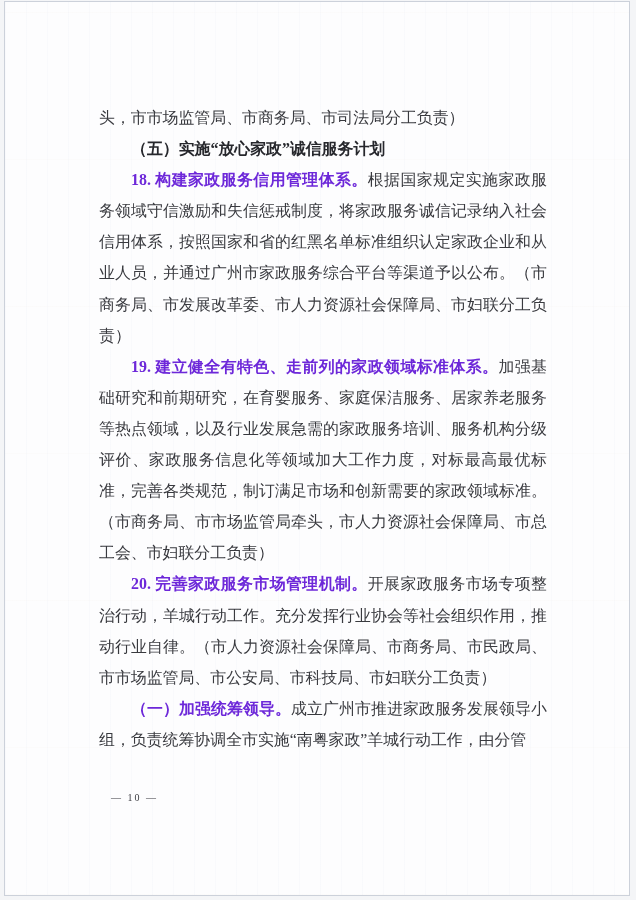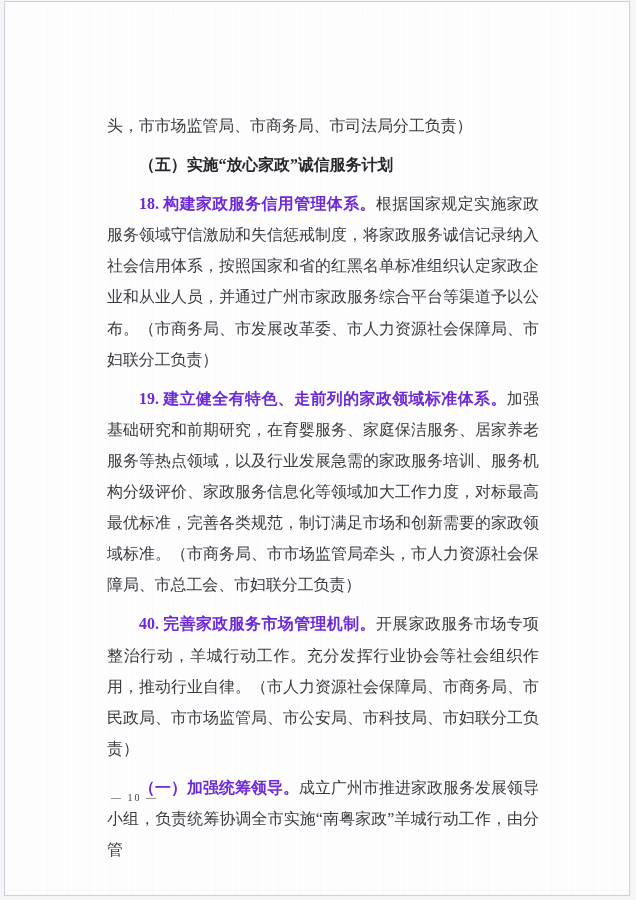--- a/index.html
+++ b/index.html
@@ -43,21 +43,21 @@
     position: absolute;
     left: 94px;
     top: 100px;
     width: 448px;
     font-size: 15.9px;
     line-height: 31.1px;
     color: #393a3f;
     text-align: justify;
   }
   .content p, .content h2, .content h3 {
-    margin: 8px;
+    margin: 0;
     padding: 0;
     font-size: inherit;
     line-height: inherit;
   }
   
   .para {
     text-indent: 32px;
   }
   .para .lead {
     font-weight: 700;
@@ -102,21 +102,21 @@
 
     <p class="para">
       <span class="lead">18. 构建家政服务信用管理体系。</span><span>根据国家规定实施家政服务领域守信激励和失信惩戒制度，将家政服务诚信记录纳入社会信用体系，按照国家和省的红黑名单标准组织认定家政企业和从业人员，并通过广州市家政服务综合平台等渠道予以公布。（市商务局、市发展改革委、市人力资源社会保障局、市妇联分工负责）</span>
     </p>
 
     <p class="para">
       <span class="lead">19. 建立健全有特色、走前列的家政领域标准体系。</span><span>加强基础研究和前期研究，在育婴服务、家庭保洁服务、居家养老服务等热点领域，以及行业发展急需的家政服务培训、服务机构分级评价、家政服务信息化等领域加大工作力度，对标最高最优标准，完善各类规范，制订满足市场和创新需要的家政领域标准。（市商务局、市市场监管局牵头，市人力资源社会保障局、市总工会、市妇联分工负责）</span>
     </p>
 
     <p class="para">
-      <span class="lead">40. 完善家政服务市场管理机制。</span><span>开展家政服务市场专项整治行动，羊城行动工作。充分发挥行业协会等社会组织作用，推动行业自律。（市人力资源社会保障局、市商务局、市民政局、市市场监管局、市公安局、市科技局、市妇联分工负责）</span>
+      <span class="lead">20. 完善家政服务市场管理机制。</span><span>开展家政服务市场专项整治行动，羊城行动工作。充分发挥行业协会等社会组织作用，推动行业自律。（市人力资源社会保障局、市商务局、市民政局、市市场监管局、市公安局、市科技局、市妇联分工负责）</span>
     </p>
 
 
     <p class="para">
       <span class="lead">（一）加强统筹领导。</span><span>成立广州市推进家政服务发展领导小组，负责统筹协调全市实施“南粤家政”羊城行动工作，由分管</span>
     </p>
 
   </div>
 
   <div class="pagenum">— 10 —</div>

